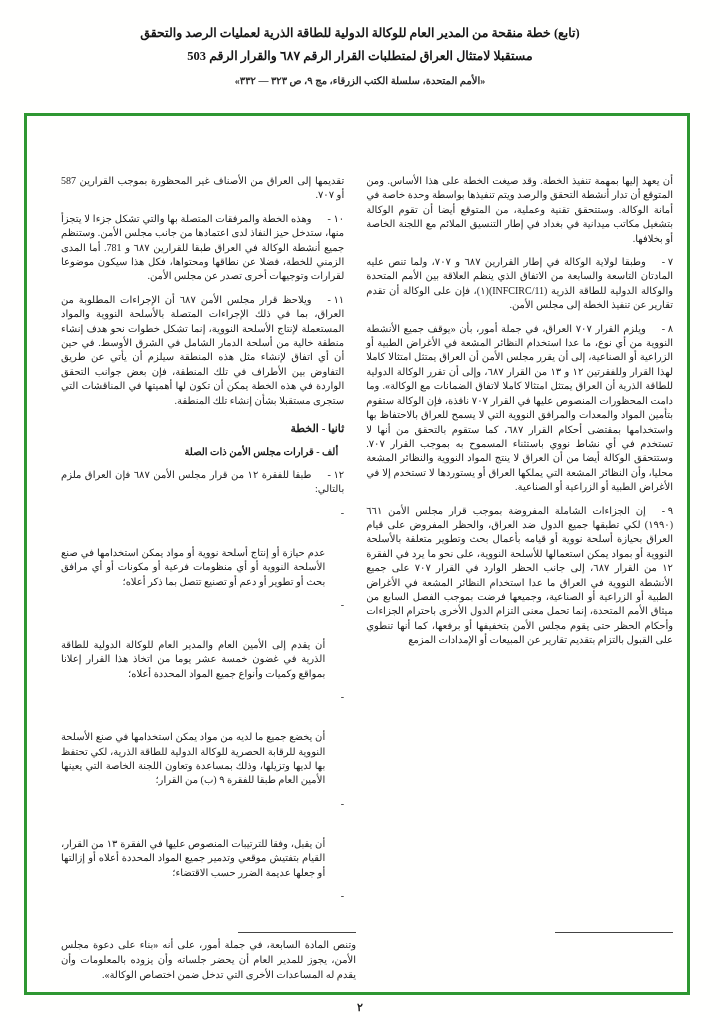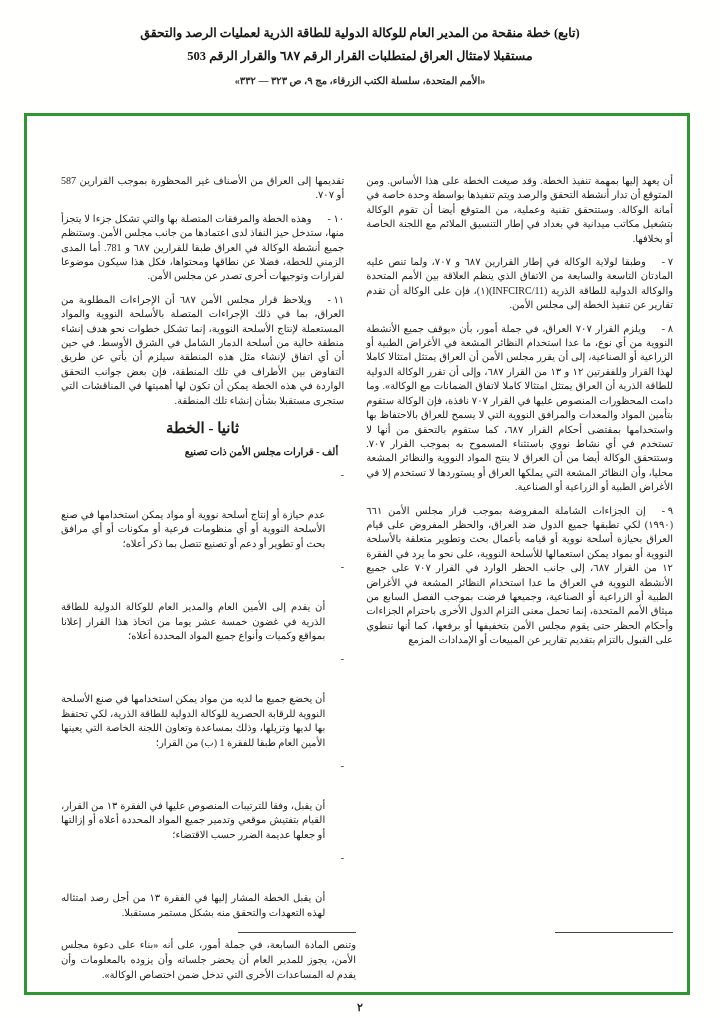--- a/index.html
+++ b/index.html
@@ -61,22 +61,21 @@
   .col-right { flex: 1.04 1 0; }
   .col-left  { flex: 0.96 1 0; }
   .para { margin: 0 0 9px 0; }
   .pnum {
     display: inline-block;
     margin-left: 16px;
     white-space: nowrap;
   }
   .sec-heading {
     font-weight: bold;
-    font-size: 15px;
-    text-align: center;
+    font-size: 11px;
     margin: 13px 0 9px 0;
   }
   .subsec-heading {
     font-weight: bold;
     font-size: 10px;
     text-align: right;
     margin: 0 6px 9px 0;
   }
   .list-item {
     display: flex;
@@ -146,34 +145,35 @@
         <p class="para"><span class="pnum">٨ -</span><span>ويلزم القرار ٧٠٧ العراق، في جملة أمور، بأن «يوقف جميع الأنشطة النووية من أي نوع، ما عدا استخدام النظائر المشعة في الأغراض الطبية أو الزراعية أو الصناعية، إلى أن يقرر مجلس الأمن أن العراق يمتثل امتثالا كاملا لهذا القرار وللفقرتين ١٢ و ١٣ من القرار ٦٨٧، وإلى أن تقرر الوكالة الدولية للطاقة الذرية أن العراق يمتثل امتثالا كاملا لاتفاق الضمانات مع الوكالة». وما دامت المحظورات المنصوص عليها في القرار ٧٠٧ نافذة، فإن الوكالة ستقوم بتأمين المواد والمعدات والمرافق النووية التي لا يسمح للعراق بالاحتفاظ بها واستخدامها بمقتضى أحكام القرار ٦٨٧، كما ستقوم بالتحقق من أنها لا تستخدم في أي نشاط نووي باستثناء المسموح به بموجب القرار ٧٠٧. وستتحقق الوكالة أيضا من أن العراق لا ينتج المواد النووية والنظائر المشعة محليا، وأن النظائر المشعة التي يملكها العراق أو يستوردها لا تستخدم إلا في الأغراض الطبية أو الزراعية أو الصناعية.</span></p>
         <p class="para"><span class="pnum">٩ -</span><span>إن الجزاءات الشاملة المفروضة بموجب قرار مجلس الأمن ٦٦١ (١٩٩٠) لكي تطبقها جميع الدول ضد العراق، والحظر المفروض على قيام العراق بحيازة أسلحة نووية أو قيامه بأعمال بحث وتطوير متعلقة بالأسلحة النووية أو بمواد يمكن استعمالها للأسلحة النووية، على نحو ما يرد في الفقرة ١٢ من القرار ٦٨٧، إلى جانب الحظر الوارد في القرار ٧٠٧ على جميع الأنشطة النووية في العراق ما عدا استخدام النظائر المشعة في الأغراض الطبية أو الزراعية أو الصناعية، وجميعها فرضت بموجب الفصل السابع من ميثاق الأمم المتحدة، إنما تحمل معنى التزام الدول الأخرى باحترام الجزاءات وأحكام الحظر حتى يقوم مجلس الأمن بتخفيفها أو برفعها، كما أنها تنطوي على القبول بالتزام بتقديم تقارير عن المبيعات أو الإمدادات المزمع</span></p>
       </section>
 
       <section class="col col-left">
         <p class="para">تقديمها إلى العراق من الأصناف غير المحظورة بموجب القرارين 587 أو ٧٠٧.</p>
         <p class="para"><span class="pnum">١٠ -</span><span>وهذه الخطة والمرفقات المتصلة بها والتي تشكل جزءا لا يتجزأ منها، ستدخل حيز النفاذ لدى اعتمادها من جانب مجلس الأمن. وستنظم جميع أنشطة الوكالة في العراق طبقا للقرارين ٦٨٧ و 781. أما المدى الزمني للخطة، فضلا عن نطاقها ومحتواها، فكل هذا سيكون موضوعا لقرارات وتوجيهات أخرى تصدر عن مجلس الأمن.</span></p>
         <p class="para"><span class="pnum">١١ -</span><span>ويلاحظ قرار مجلس الأمن ٦٨٧ أن الإجراءات المطلوبة من العراق، بما في ذلك الإجراءات المتصلة بالأسلحة النووية والمواد المستعملة لإنتاج الأسلحة النووية، إنما تشكل خطوات نحو هدف إنشاء منطقة خالية من أسلحة الدمار الشامل في الشرق الأوسط. في حين أن أي اتفاق لإنشاء مثل هذه المنطقة سيلزم أن يأتي عن طريق التفاوض بين الأطراف في تلك المنطقة، فإن بعض جوانب التحقق الواردة في هذه الخطة يمكن أن تكون لها أهميتها في المناقشات التي ستجرى مستقبلا بشأن إنشاء تلك المنطقة.</span></p>
 
         <div class="sec-heading">ثانيا - الخطة</div>
-        <div class="subsec-heading">ألف - قرارات مجلس الأمن ذات تصنيع</div>
+        <div class="subsec-heading">ألف - قرارات مجلس الأمن ذات الصلة</div>
 
+        <p class="para"><span class="pnum">١٢ -</span><span>طبقا للفقرة ١٢ من قرار مجلس الأمن ٦٨٧ فإن العراق ملزم بالتالي:</span></p>
 
         <div class="list-item">
             <span class="dash">-</span>
             <span class="li-text">عدم حيازة أو إنتاج أسلحة نووية أو مواد يمكن استخدامها في صنع الأسلحة النووية أو أي منظومات فرعية أو مكونات أو أي مرافق بحث أو تطوير أو دعم أو تصنيع تتصل بما ذكر أعلاه؛</span>
           </div>
         <div class="list-item">
             <span class="dash">-</span>
             <span class="li-text">أن يقدم إلى الأمين العام والمدير العام للوكالة الدولية للطاقة الذرية في غضون خمسة عشر يوما من اتخاذ هذا القرار إعلانا بمواقع وكميات وأنواع جميع المواد المحددة أعلاه؛</span>
           </div>
         <div class="list-item">
             <span class="dash">-</span>
-            <span class="li-text">أن يخضع جميع ما لديه من مواد يمكن استخدامها في صنع الأسلحة النووية للرقابة الحصرية للوكالة الدولية للطاقة الذرية، لكي تحتفظ بها لديها وتزيلها، وذلك بمساعدة وتعاون اللجنة الخاصة التي يعينها الأمين العام طبقا للفقرة 1 (ب) من القرار؛</span>
+            <span class="li-text">أن يخضع جميع ما لديه من مواد يمكن استخدامها في صنع الأسلحة النووية للرقابة الحصرية للوكالة الدولية للطاقة الذرية، لكي تحتفظ بها لديها وتزيلها، وذلك بمساعدة وتعاون اللجنة الخاصة التي يعينها الأمين العام طبقا للفقرة ٩ (ب) من القرار؛</span>
           </div>
         <div class="list-item">
             <span class="dash">-</span>
             <span class="li-text">أن يقبل، وفقا للترتيبات المنصوص عليها في الفقرة ١٣ من القرار، القيام بتفتيش موقعي وتدمير جميع المواد المحددة أعلاه أو إزالتها أو جعلها عديمة الضرر حسب الاقتضاء؛</span>
           </div>
         <div class="list-item">
             <span class="dash">-</span>
             <span class="li-text">أن يقبل الخطة المشار إليها في الفقرة ١٣ من أجل رصد امتثاله لهذه التعهدات والتحقق منه بشكل مستمر مستقبلا.</span>
           </div>
       </section>

